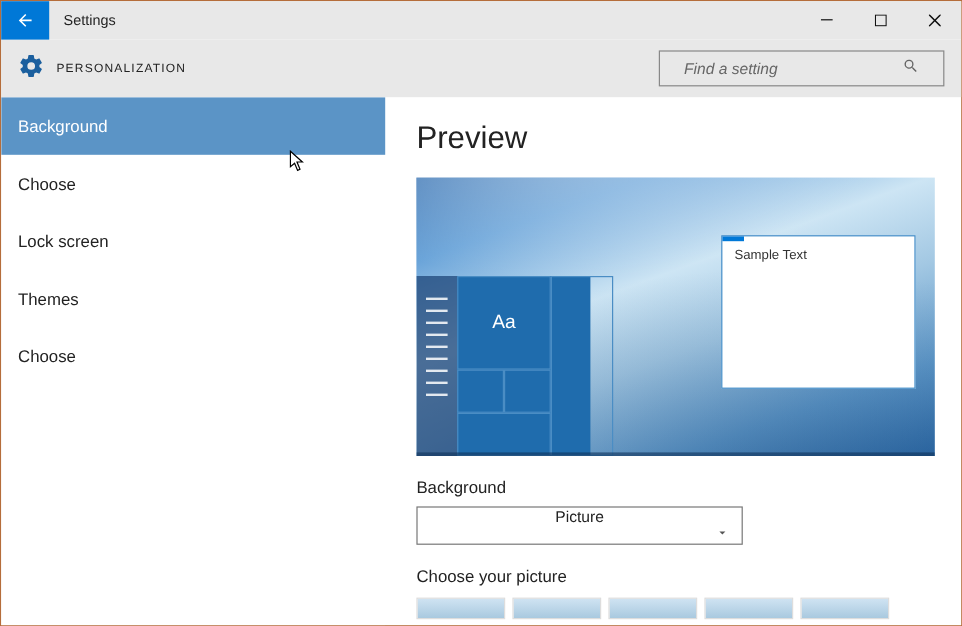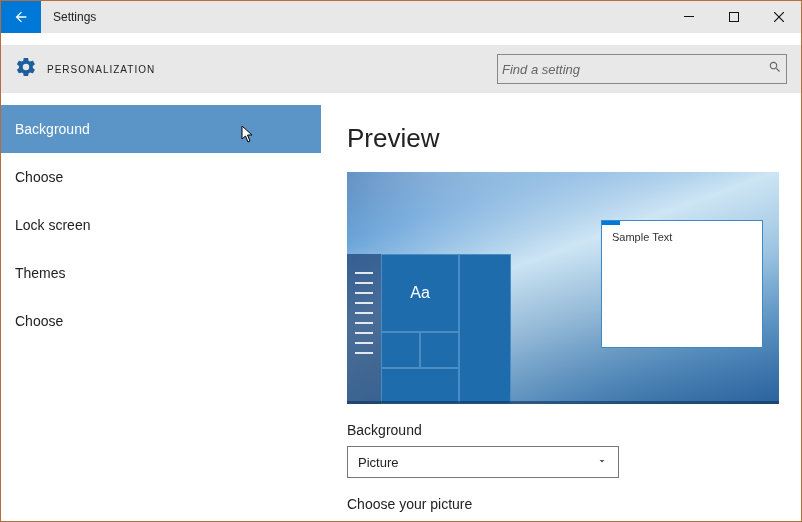--- a/index.html
+++ b/index.html
@@ -3,21 +3,20 @@
 <meta charset="utf-8">
 <style>
   * { box-sizing: border-box; margin: 0; padding: 0; font-family: "Segoe UI", Tahoma, sans-serif; }
   html, body { width: 802px; height: 522px; overflow: hidden; }
   .window {
     width: 802px; height: 522px;
     border: 1px solid #b56d3b;
     background: #ffffff;
     display: flex; flex-direction: column;
     position: relative;
-    gap: 12px;
   }
   
   .titlebar {
     height: 32px;
     background: #e8e8e8;
     display: flex; align-items: center;
     position: relative;
   }
   .back-btn {
     width: 40px; height: 32px;
@@ -44,25 +43,25 @@
     height: 48px;
     background: #e8e8e8;
     display: flex; align-items: center;
     padding: 0 14px;
   }
   .header-left { display: flex; align-items: center; gap: 10px; }
   .gear-icon svg { width: 22px; height: 22px; fill: #1b5f9e; }
   .header-title { font-size: 10px; letter-spacing: 1px; color: #222; }
   .search-wrap { margin-left: auto; }
   .search-box {
-    width: 290px; height: 30px;
+    width: 238px; height: 30px;
     border: 1px solid #888;
     background: #e8e8e8;
     display: flex; align-items: center;
-    padding: 0 4px;
+    padding: 0 20px;
   }
   .search-box input {
     flex: 1; border: none; outline: none;
     background: transparent; font-size: 13px;
     font-style: italic; color: #666;
   }
   .search-box input::placeholder { font-style: italic; color: #666; }
   .search-icon svg { width: 14px; height: 14px; fill: #666; }
   
   .body { flex: 1; display: flex; overflow: hidden; }
@@ -107,21 +106,21 @@
     width: 164px; height: 150px;
     display: flex;
   }
   .start-rail {
     width: 34px; background: rgba(30,70,120,0.75);
     padding: 18px 8px 8px 8px;
     display: flex; flex-direction: column; gap: 8px;
   }
   .rail-line { height: 2px; background: rgba(255,255,255,0.85); }
   .start-tiles {
-    width: 130px; background: #1f6cad;
+    width: 111px; background: #1f6cad;
     position: relative;
   }
   .tile-big {
     position: absolute; left: 0; top: 0; width: 78px; height: 78px;
     background: #1f6cad; border: 1px solid #4a8dc4;
     display: flex; align-items: center; justify-content: center;
     color: #fff; font-size: 16px;
   }
   .tile-a { position: absolute; left: 0; top: 78px; width: 39px; height: 36px; border: 1px solid #4a8dc4; }
   .tile-b { position: absolute; left: 39px; top: 78px; width: 39px; height: 36px; border: 1px solid #4a8dc4; }
@@ -147,20 +146,21 @@
   }
   
   .sub-label { font-size: 14px; color: #222; margin-top: 18px; margin-bottom: 8px; }
   .select-box {
     width: 272px; height: 32px;
     border: 1px solid #777;
     display: flex; align-items: center;
     padding: 0 10px;
     font-size: 13px; color: #222;
     position: relative;
+    flex-direction: column;
   }
   .select-box .chev { margin-left: auto; }
   .select-box .chev svg { width: 12px; height: 12px; fill: #555; }
   .thumb-row {
     margin-top: 10px; display: flex; gap: 6px;
   }
   .thumb {
     width: 74px; height: 18px;
     background: linear-gradient(#cfe3f2, #a9c9df);
     border: 1px solid #ddd;

